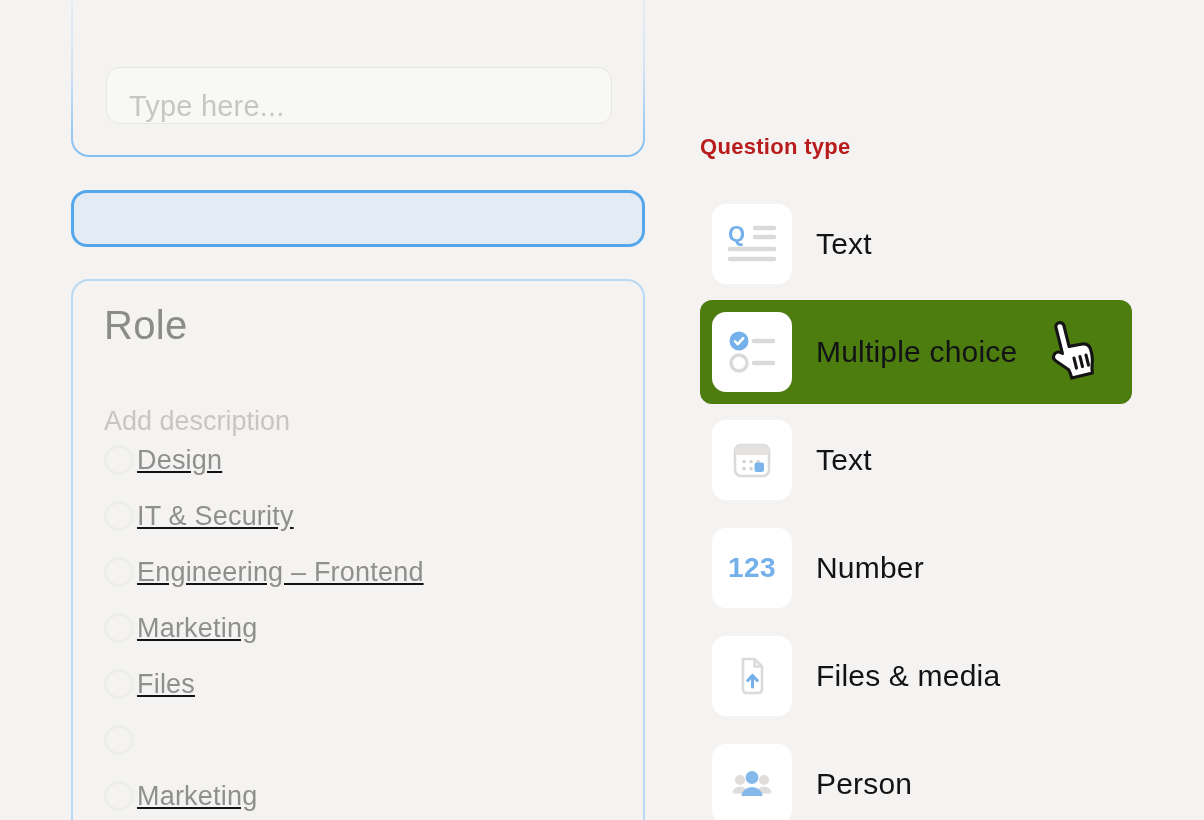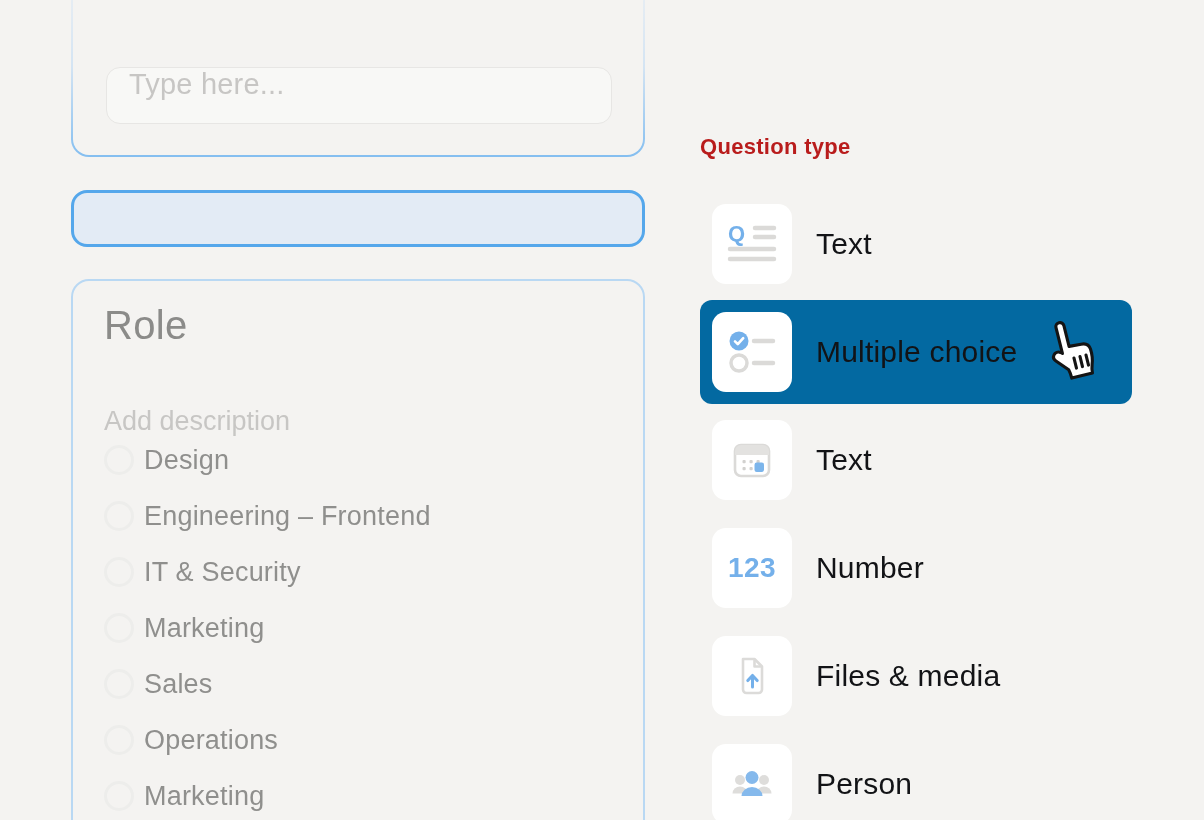--- a/index.html
+++ b/index.html
@@ -23,21 +23,21 @@
     width:100%; height:100%;
     background:#f4f3f1; border-radius:16px;
     position:relative;
   }
   .text-input {
     position:absolute; left:33px; top:109px;
     width:506px; height:57px;
     background:#f8f8f6;
     border:1.5px solid #e7e6e4;
     border-radius:14px;
-    display:flex; align-items:flex-start;
+    display:flex; align-items:flex-end;
     padding:0 22px;
   }
   .text-input .placeholder {
     font-size:29px; color:#c7c6c4; letter-spacing:.2px;
   }
 
   .selected-block {
     position:absolute; left:71px; top:190px;
     width:574px; height:57px;
     background:#e3ebf5;
@@ -57,37 +57,37 @@
   }
   .role-desc {
     position:absolute; left:31px; top:102px;
     font-size:27px; color:#c7c6c4;margin-top:23px;
   }
   .role-options {
     position:absolute; left:31px; top:151px;
     display:flex; flex-direction:column;
   }
   .opt {
-    height:56px; display:flex; align-items:center; gap:10px;
+    height:56px; display:flex; align-items:center; gap:3px;text-decoration:underline;
   }
   .radio {
     width:30px; height:30px; border-radius:50%;
     border:3px solid #ededeb; flex:0 0 auto;
   }
   .opt-label { font-size:27px; color:#8f8f8d; letter-spacing:.2px; }
 
   
   .qt-title {
     position:absolute; left:700px; top:134px;
     font-size:22px; font-weight:700; color:#b91c1c; letter-spacing:.3px;
   }
   .qt-row {
     position:absolute; left:700px; width:432px; height:104px;
   }
-  .qt-row.hovered { background:#0369a1; border-radius:12px; }
+  .qt-row.hovered { background:#4d7c0f; border-radius:12px; }
   .tile {
     position:absolute; left:12px; top:12px;
     width:80px; height:80px; background:#ffffff; border-radius:14px;
     display:flex; align-items:center; justify-content:center;
   }
   .qt-label {
     position:absolute; left:116px; top:0; height:104px;
     display:flex; align-items:center;
     font-size:30px; color:#121316; letter-spacing:.2px;
   }
@@ -112,37 +112,36 @@
   <section class="role-card">
     <h2 class="role-title">Role</h2>
     <div class="role-desc">Add description</div>
     <div class="role-options">
       <div class="opt">
         <span class="radio"></span>
         <span class="opt-label">Design</span>
       </div>
       <div class="opt">
         <span class="radio"></span>
+        <span class="opt-label">IT &amp; Security</span>
+      </div>
+      <div class="opt">
+        <span class="radio"></span>
         <span class="opt-label">Engineering – Frontend</span>
       </div>
       <div class="opt">
         <span class="radio"></span>
-        <span class="opt-label">IT &amp; Security</span>
-      </div>
-      <div class="opt">
-        <span class="radio"></span>
         <span class="opt-label">Marketing</span>
       </div>
       <div class="opt">
         <span class="radio"></span>
-        <span class="opt-label">Sales</span>
-      </div>
-      <div class="opt">
-        <span class="radio"></span>
-        <span class="opt-label">Operations</span>
+        <span class="opt-label">Files</span>
+      </div>
+      <div class="opt">
+        <span class="radio"></span>
       </div>
       <div class="opt">
         <span class="radio"></span>
         <span class="opt-label">Marketing</span>
       </div>
     </div>
   </section>
 
   <aside>
     <div class="qt-title">Question type</div>

